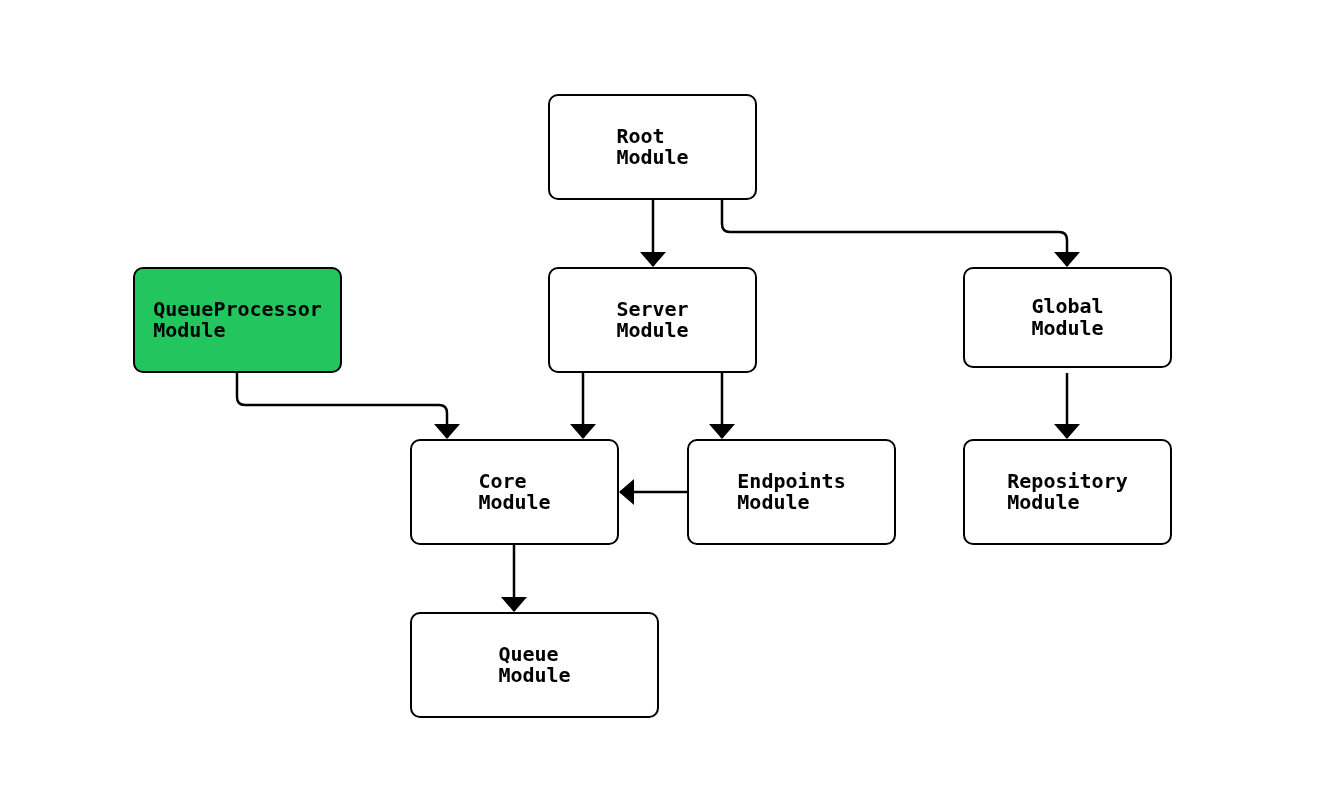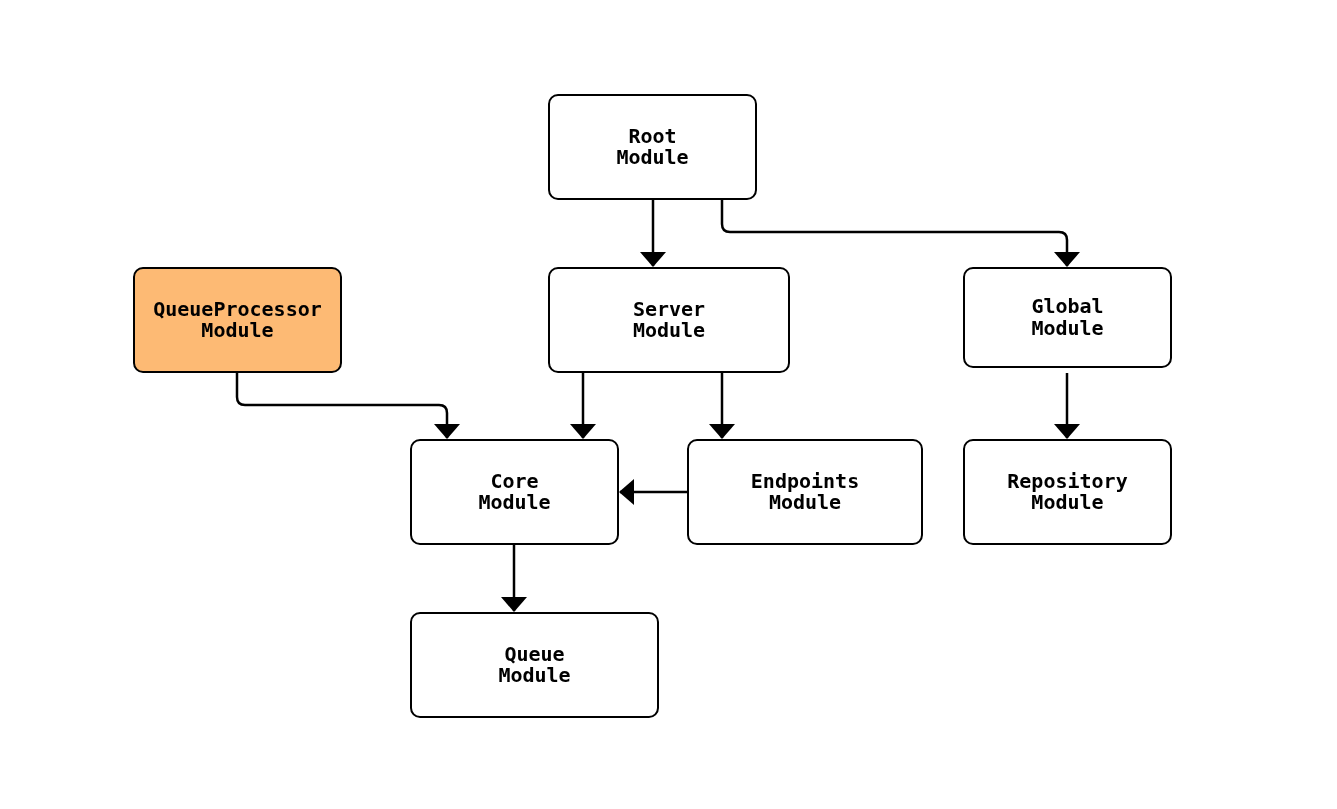--- a/index.html
+++ b/index.html
@@ -36,21 +36,21 @@
   .node {
     position: absolute;
     box-sizing: border-box;
     background: #ffffff;
     border: 2.5px solid #000000;
     border-radius: 10px;
     display: flex;
     flex-direction: column;
     align-items: center;
     justify-content: center;
-    text-align: center;
+    text-align: left;
     font-weight: bold;
     font-size: 20px;
     line-height: 21.5px;
     color: #000000;
   }
   .node-label {
     white-space: pre;
   }
 </style>
 </head>
@@ -72,37 +72,37 @@
         <path d="M687,492 L620,492" fill="none" stroke="#000000" stroke-width="2.5" marker-end="url(#arrowhead)"></path>
         <path d="M1067,373 L1067,438" fill="none" stroke="#000000" stroke-width="2.5" marker-end="url(#arrowhead)"></path>
         <path d="M514,545 L514,611" fill="none" stroke="#000000" stroke-width="2.5" marker-end="url(#arrowhead)"></path>
       </g>
   </svg>
   <div id="nodes" class="nodes-layer">
       <div class="node" style="left: 548px; top: 94px; width: 209px; height: 106px; background: rgb(255, 255, 255); border-color: rgb(0, 0, 0); color: rgb(0, 0, 0);">
         <div class="node-label">Root
 Module</div>
       </div>
-      <div class="node" style="left: 133px; top: 267px; width: 209px; height: 106px; background: #fdba74; border-color: rgb(0, 0, 0); color: rgb(0, 0, 0);">
+      <div class="node" style="left: 133px; top: 267px; width: 209px; height: 106px; background: #22c55e; border-color: rgb(0, 0, 0); color: rgb(0, 0, 0);">
         <div class="node-label">QueueProcessor
 Module</div>
       </div>
-      <div class="node" style="left: 548px; top: 267px; width: 242px; height: 106px; background: rgb(255, 255, 255); border-color: rgb(0, 0, 0); color: rgb(0, 0, 0);">
+      <div class="node" style="left: 548px; top: 267px; width: 209px; height: 106px; background: rgb(255, 255, 255); border-color: rgb(0, 0, 0); color: rgb(0, 0, 0);">
         <div class="node-label">Server
 Module</div>
       </div>
       <div class="node" style="left: 963px; top: 267px; width: 209px; height: 101px; background: rgb(255, 255, 255); border-color: rgb(0, 0, 0); color: rgb(0, 0, 0);">
         <div class="node-label">Global
 Module</div>
       </div>
       <div class="node" style="left: 410px; top: 439px; width: 209px; height: 106px; background: rgb(255, 255, 255); border-color: rgb(0, 0, 0); color: rgb(0, 0, 0);">
         <div class="node-label">Core
 Module</div>
       </div>
-      <div class="node" style="left: 687px; top: 439px; width: 236px; height: 106px; background: rgb(255, 255, 255); border-color: rgb(0, 0, 0); color: rgb(0, 0, 0);">
+      <div class="node" style="left: 687px; top: 439px; width: 209px; height: 106px; background: rgb(255, 255, 255); border-color: rgb(0, 0, 0); color: rgb(0, 0, 0);">
         <div class="node-label">Endpoints
 Module</div>
       </div>
       <div class="node" style="left: 963px; top: 439px; width: 209px; height: 106px; background: rgb(255, 255, 255); border-color: rgb(0, 0, 0); color: rgb(0, 0, 0);">
         <div class="node-label">Repository
 Module</div>
       </div>
       <div class="node" style="left: 410px; top: 612px; width: 249px; height: 106px; background: rgb(255, 255, 255); border-color: rgb(0, 0, 0); color: rgb(0, 0, 0);">
         <div class="node-label">Queue
 Module</div>

